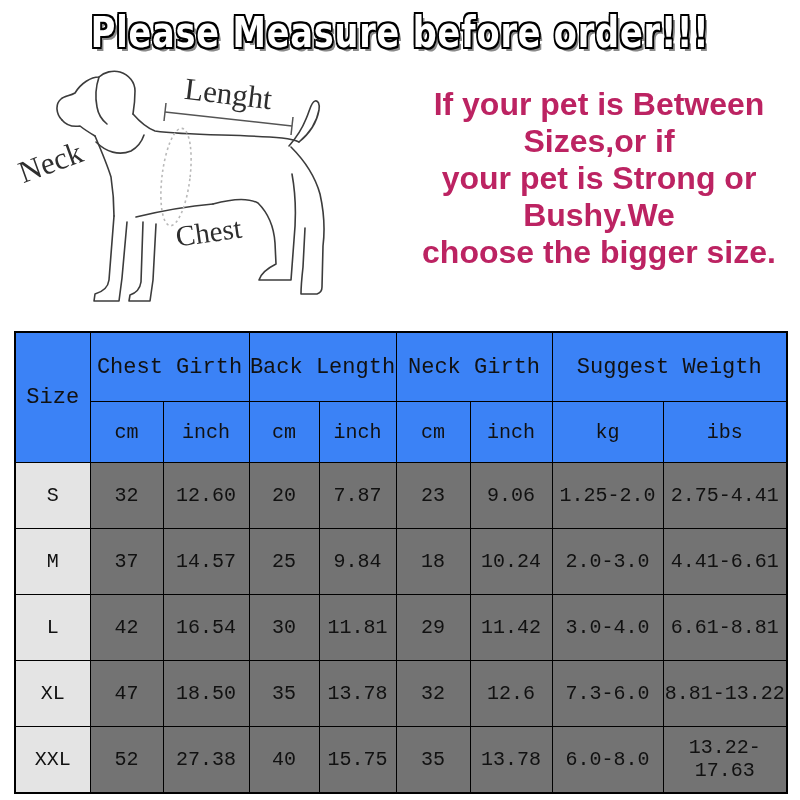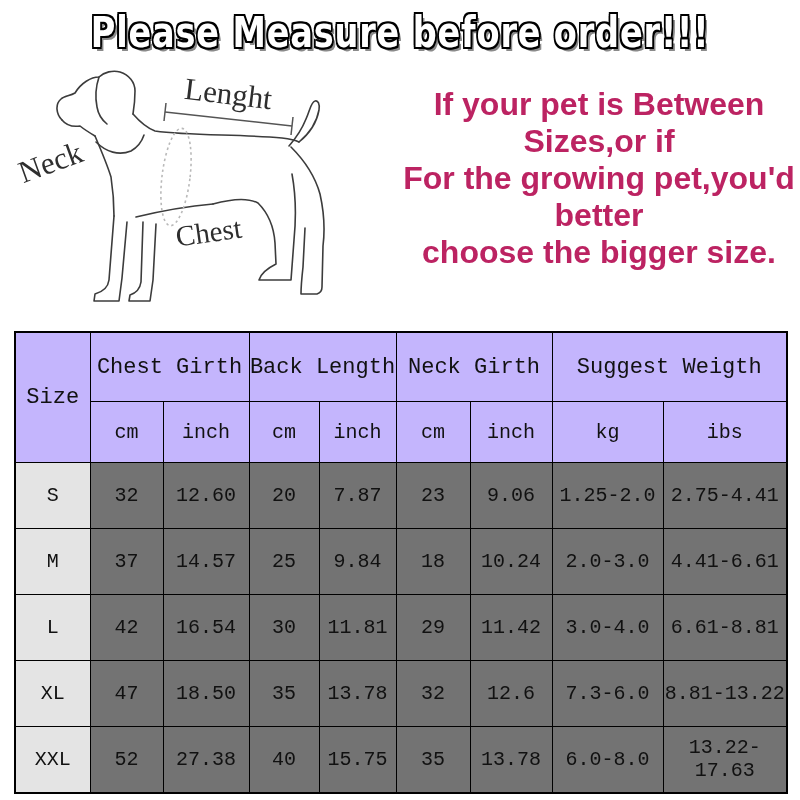--- a/index.html
+++ b/index.html
@@ -68,21 +68,21 @@
     font-family: "Liberation Mono", monospace;
     text-align: center;
   }
   .size-table th, .size-table td {
     border: 1px solid #000;
     padding: 0;
     font-weight: normal;
     text-align: center;
     vertical-align: middle;
   }
-  .size-table thead th { background: #c4b5fd; }
+  .size-table thead th { background: #3b82f6; }
   .size-table thead tr.group-row th { height: 68px; font-size: 22px; }
   .size-table thead tr.unit-row  th { height: 60px; font-size: 20px; }
   .size-table thead th.size-head { font-size: 22px; }
   .size-table tbody tr { height: 66px; }
   .size-table tbody th { background: #e4e4e4; font-size: 20px; }
   .size-table tbody td { background: #737373; font-size: 20px; }
 </style>
 </head>
 <body>
 
@@ -126,21 +126,21 @@
     </g>
 
     <text class="sketch-label" x="54" y="102" font-size="31" text-anchor="middle" transform="rotate(-20 54 102)">Neck</text>
     <text class="sketch-label" x="227" y="34" font-size="31" text-anchor="middle" transform="rotate(7 227 34)">Lenght</text>
     <text class="sketch-label" x="210" y="172" font-size="29" text-anchor="middle" transform="rotate(-8 210 172)">Chest</text>
   </svg>
 </div>
 
 <div class="advice" style="color: rgb(188, 35, 98);">
     <div>If your pet is Between Sizes,or if</div>
-    <div>For the growing pet,you'd better</div>
+    <div>your pet is Strong or Bushy.We</div>
     <div>choose the bigger size.</div>
   </div>
 
 <table class="size-table">
   <colgroup>
     <col style="width:75px">
       <col style="width:73px">
       <col style="width:86px">
     <col style="width:70px">
       <col style="width:77px">

